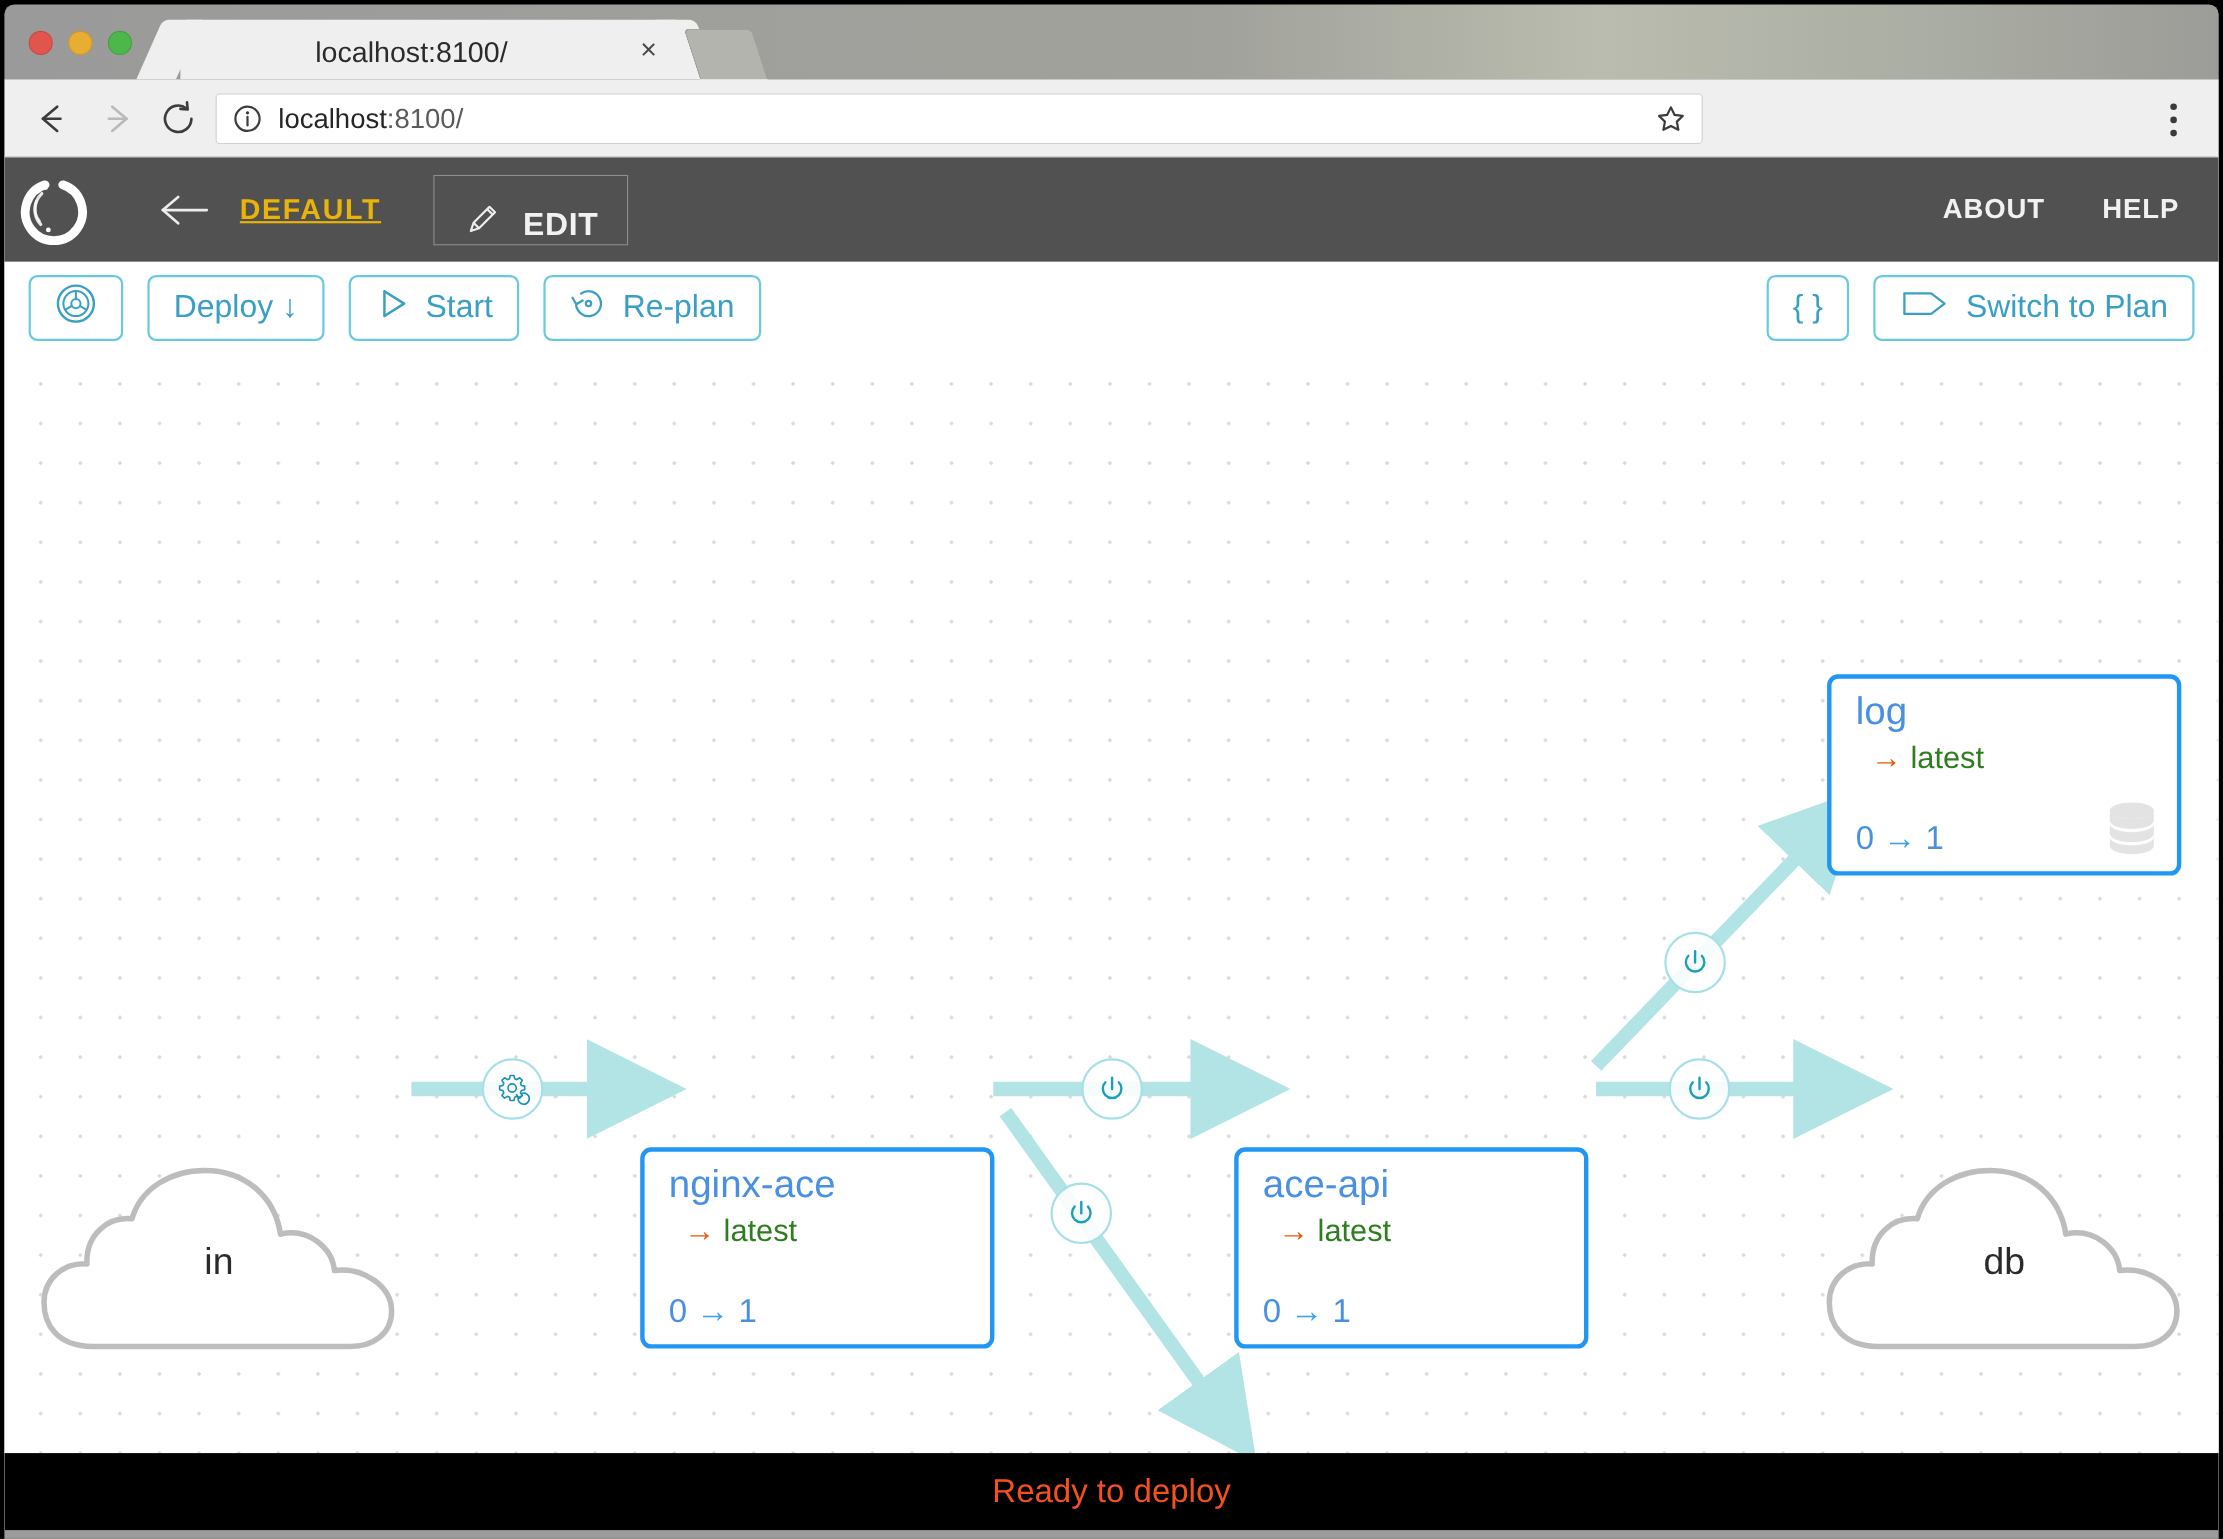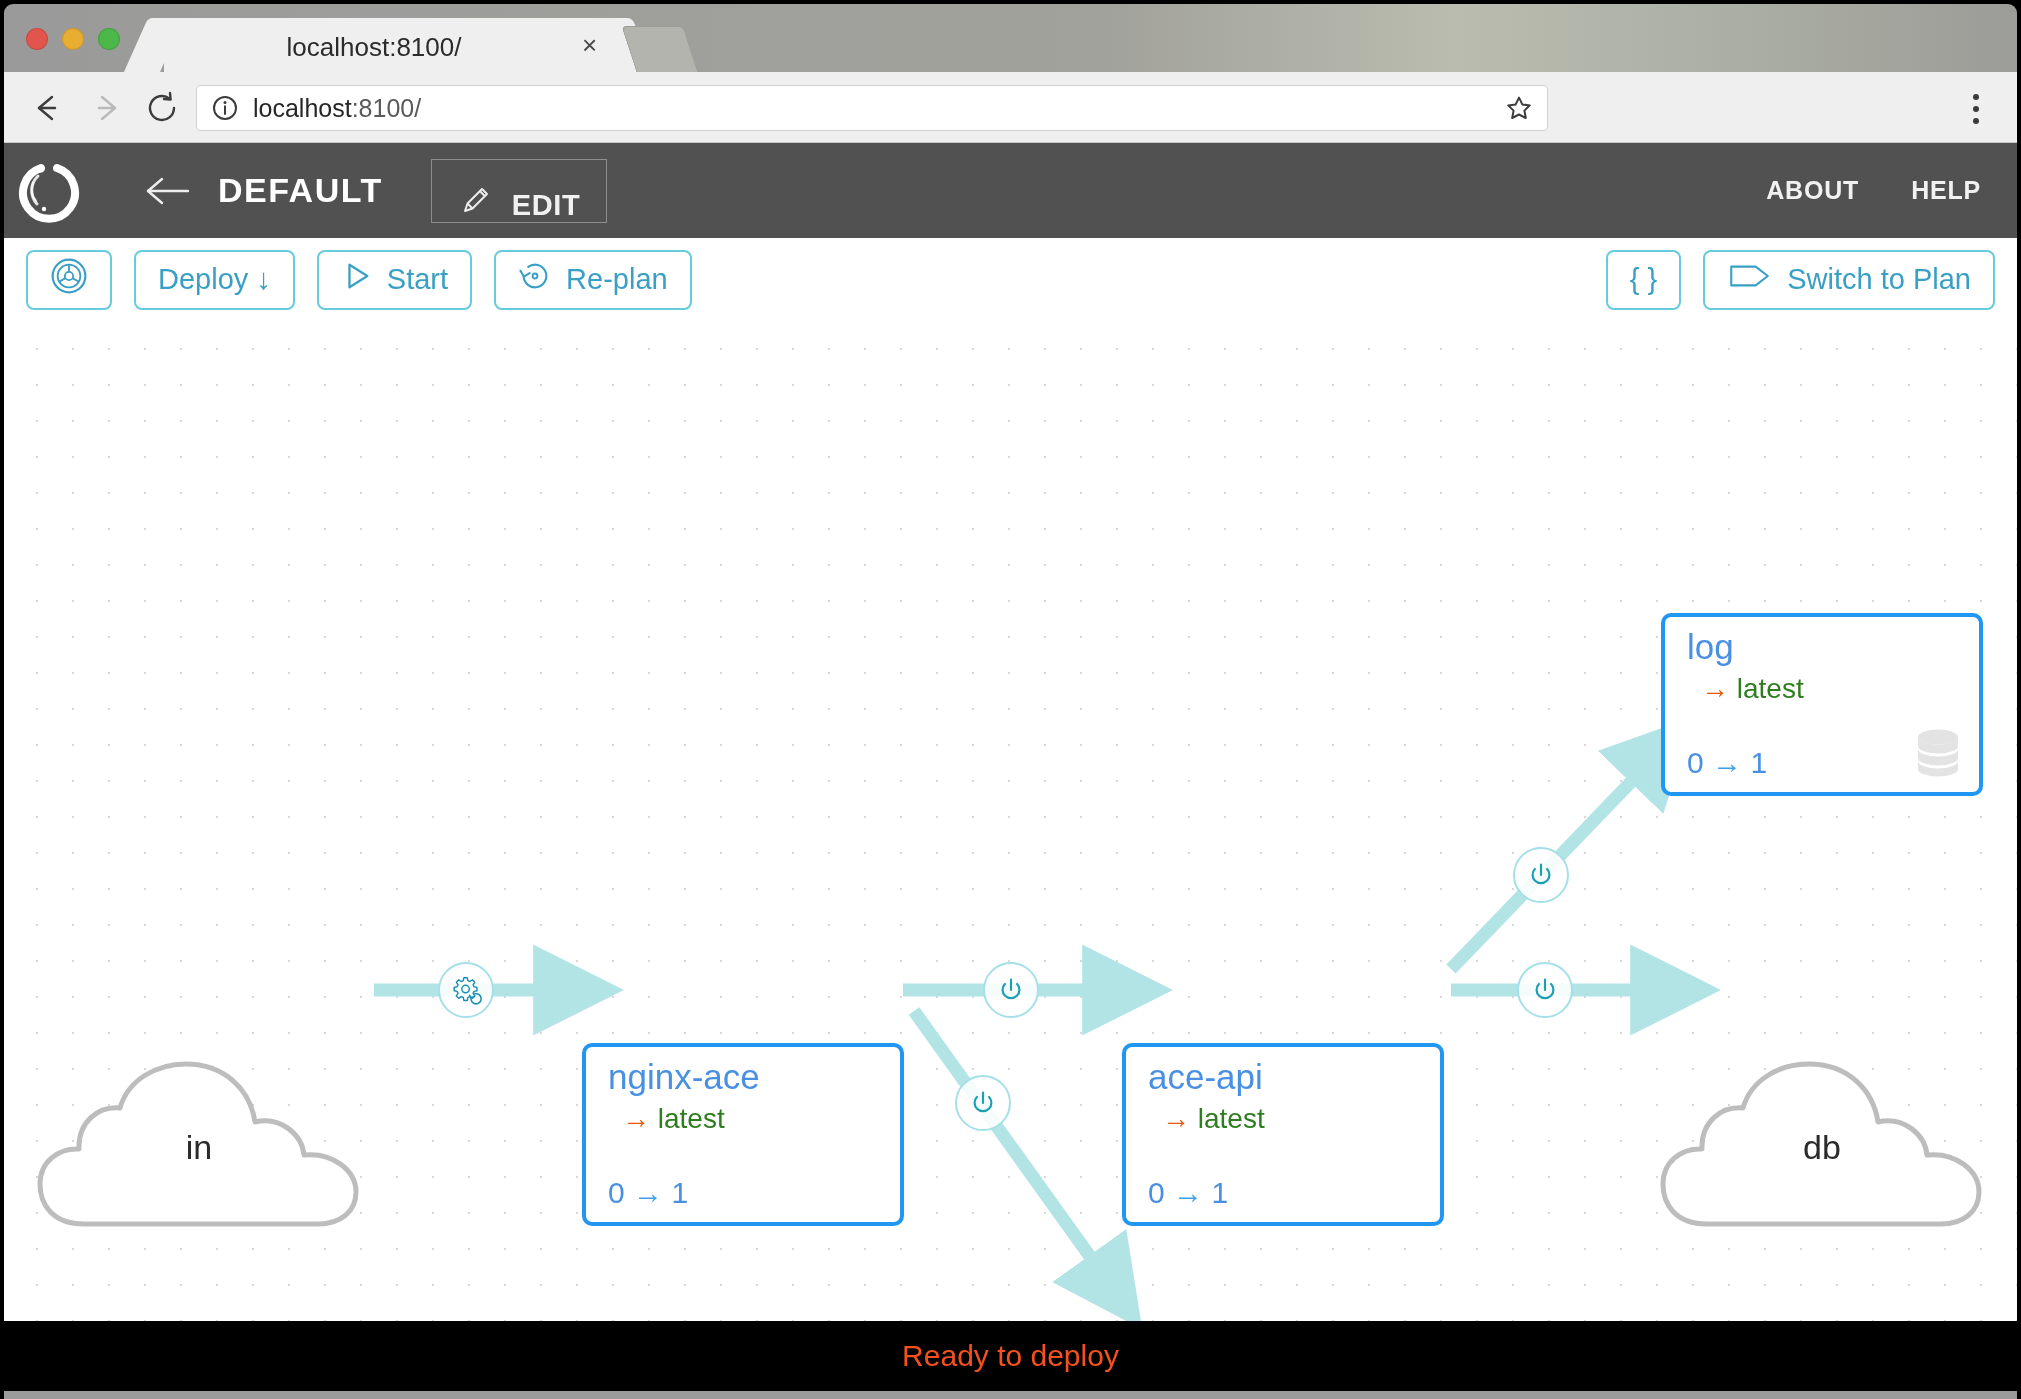--- a/index.html
+++ b/index.html
@@ -171,25 +171,26 @@
     flex: none;
   }
   .hdr-back {
     margin-left: 48px;
     width: 54px; height: 40px;
     flex: none;
     cursor: pointer;
   }
   .hdr-title {
     margin-left: 22px;
-    font-size: 34px;
+    font-size: 26px;
     font-weight: bold;
     letter-spacing: 1.5px;
-    color: #ffffff;
+    color: #eab308;
     flex: none;
+    text-decoration: underline;
   }
   .edit-btn {
     margin-left: 48px;
     height: 62px;
     padding: 0 26px;
     border: 1.5px solid #8d8d8d;
     display: flex; align-items: flex-end; gap: 18px;
     cursor: pointer;
     flex: none;
   }

